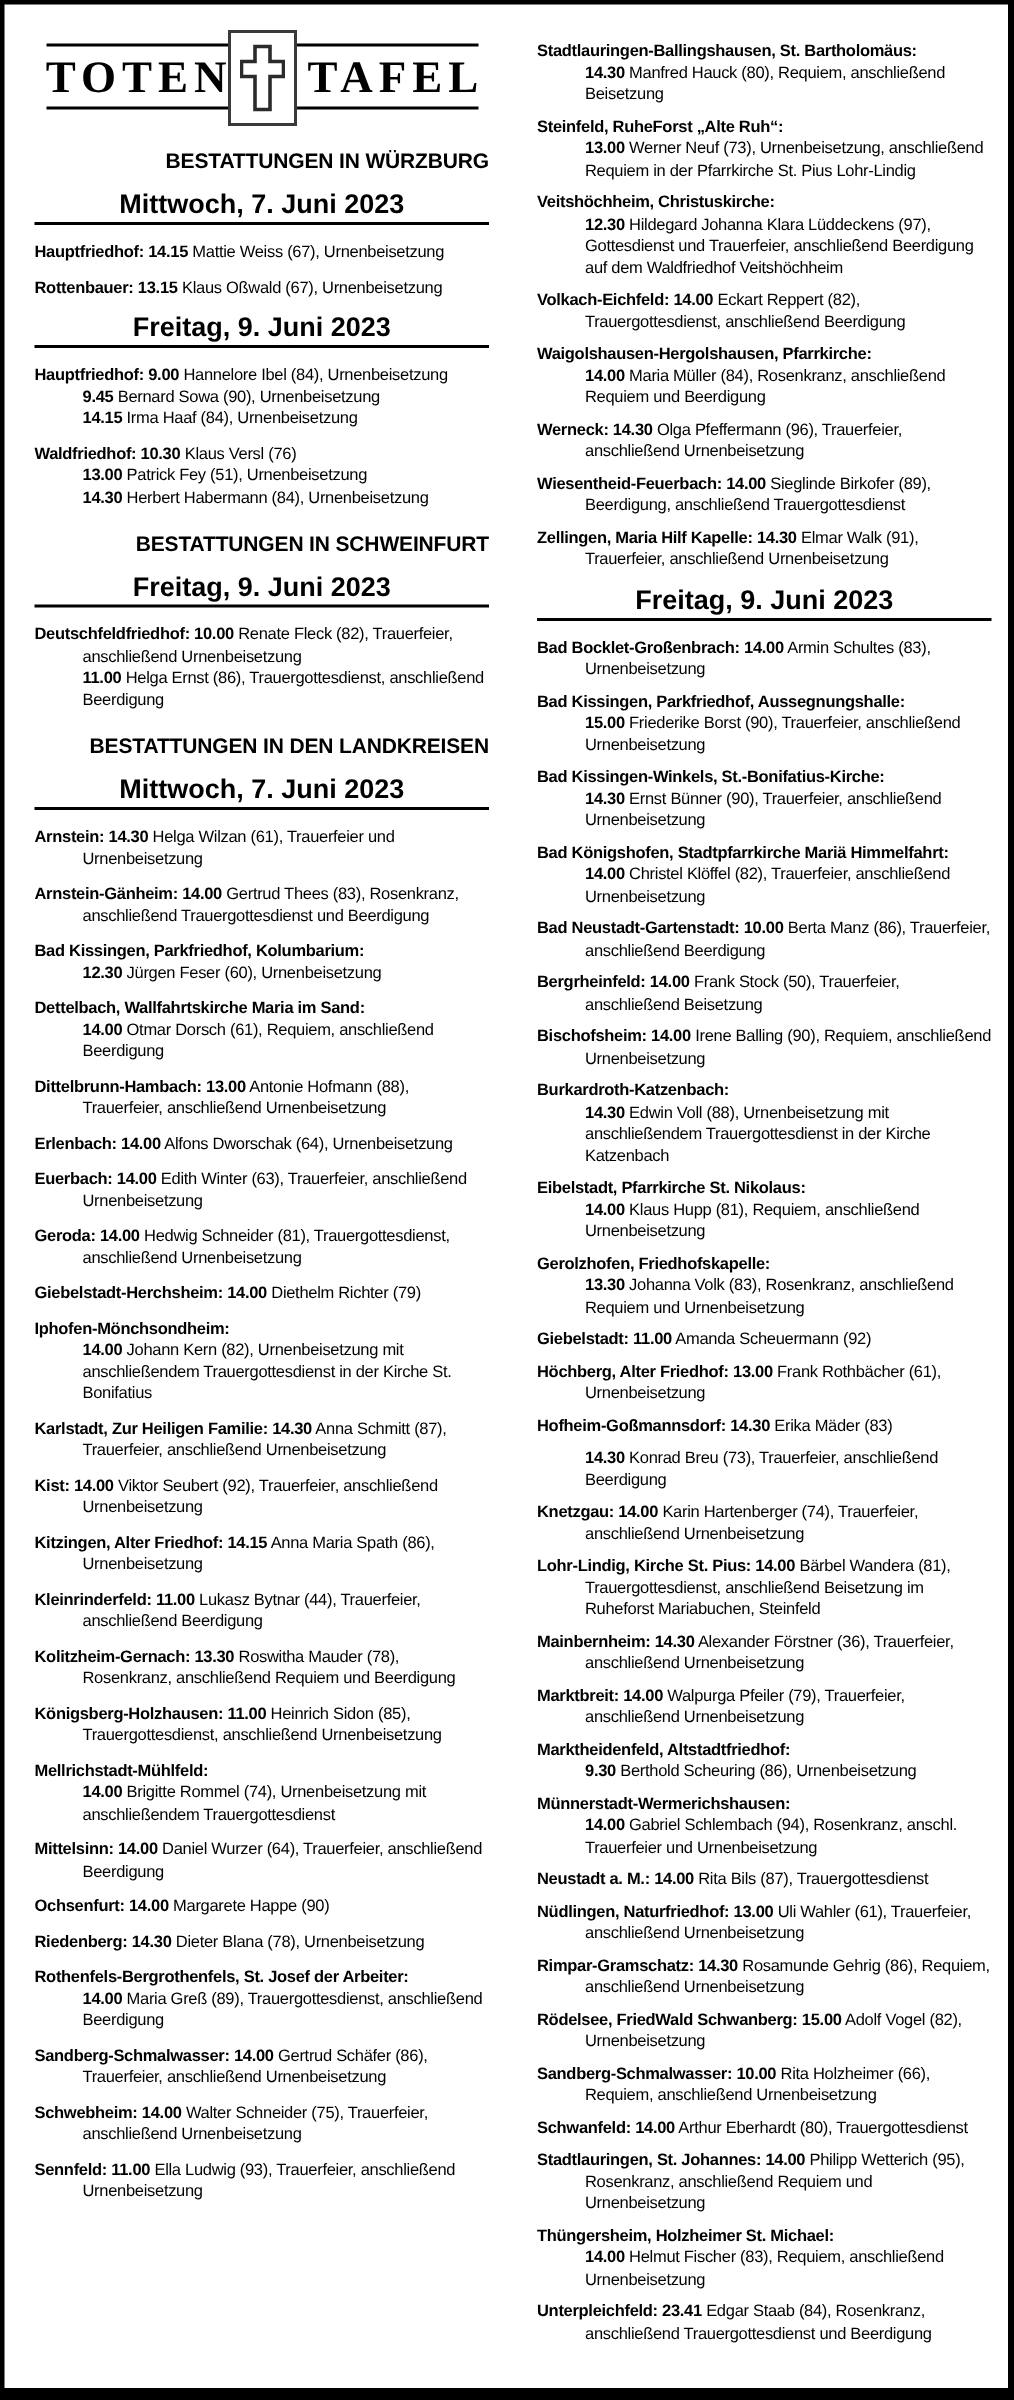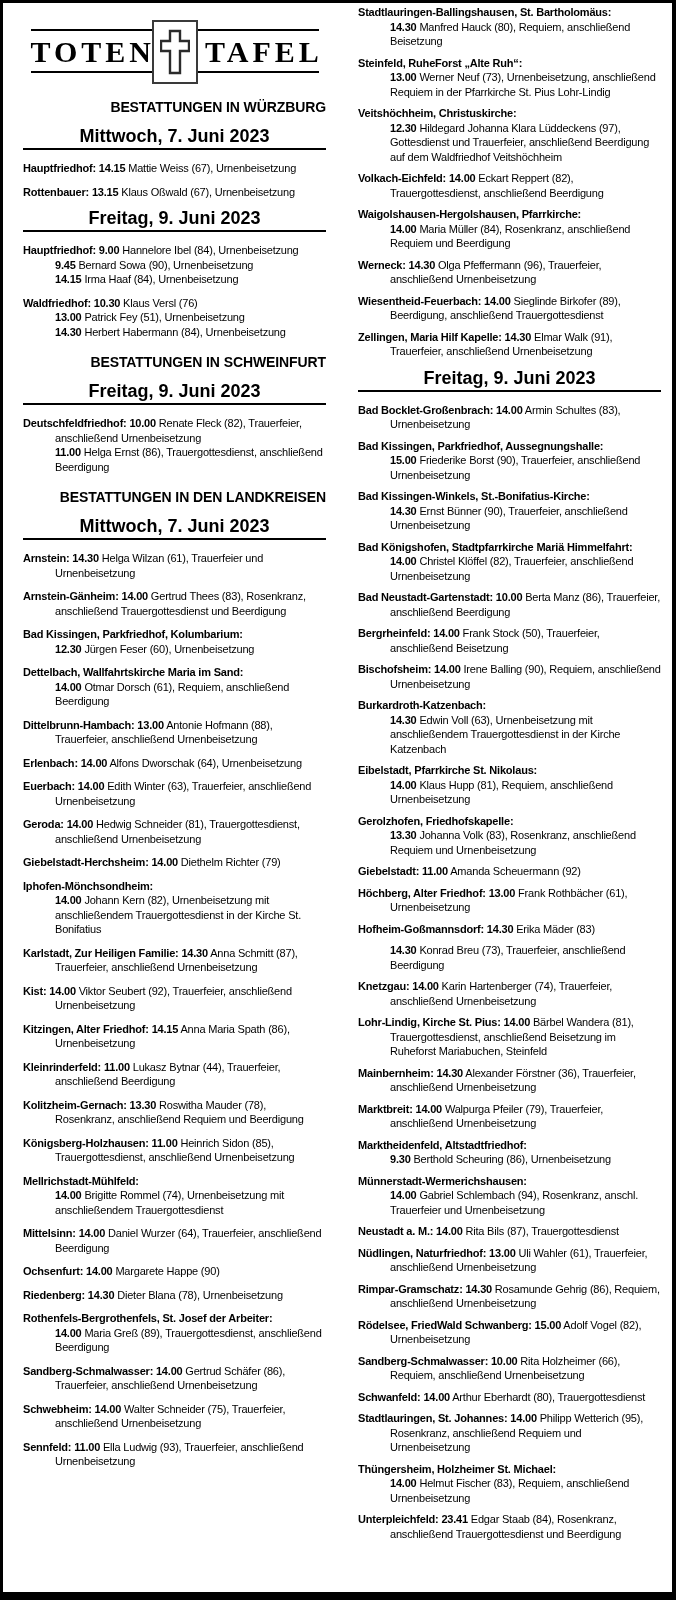--- a/index.html
+++ b/index.html
@@ -5,21 +5,21 @@
   html,body { margin:0; padding:0; background:#fff; }
   .page {
     width:676px; height:1600px; box-sizing:border-box;
     background:#ffffff; color:#000;
     border:3px solid #000; border-right-width:4px; border-bottom-width:8px;
     overflow:hidden;
     font-family:"Liberation Sans", sans-serif;
   }
   .columns { display:flex; padding:0 12px 0 20px; gap:32px; }
   .col { width:303px; flex:0 0 303px; }
-  .col-right { padding-top:2px; }
+  .col-right { padding-top:24px; }
 
   
   .logo { width:288px; margin:17px auto 0; position:relative; height:64px; }
   .logo-strip {
     position:absolute; top:9px; left:0; right:0; height:44px; box-sizing:border-box;
     border-top:2px solid #000; border-bottom:2px solid #000;
     display:flex; align-items:center;
   }
   .logo-word {
     flex:1 1 0; text-align:center;
@@ -245,21 +245,21 @@
           <p class="fl"><b>Bad Neustadt-Gartenstadt: 10.00</b><span> Berta Manz (86), Trauerfeier, anschließend Beerdigung</span></p>
         </div>
         <div class="entry">
           <p class="fl"><b>Bergrheinfeld: 14.00</b><span> Frank Stock (50), Trauerfeier, anschließend Beisetzung</span></p>
         </div>
         <div class="entry">
           <p class="fl"><b>Bischofsheim: 14.00</b><span> Irene Balling (90), Requiem, anschließend Urnenbeisetzung</span></p>
         </div>
         <div class="entry">
           <p class="fl"><b>Burkardroth-Katzenbach:</b></p>
-          <p class="sl"><b>14.30</b><span> Edwin Voll (63), Urnenbeisetzung mit anschließendem Trauergottesdienst in der Kirche Katzenbach</span></p>
+          <p class="sl"><b>14.30</b><span> Edwin Voll (88), Urnenbeisetzung mit anschließendem Trauergottesdienst in der Kirche Katzenbach</span></p>
         </div>
         <div class="entry">
           <p class="fl"><b>Eibelstadt, Pfarrkirche St. Nikolaus:</b></p>
           <p class="sl"><b>14.00</b><span> Klaus Hupp (81), Requiem, anschließend Urnenbeisetzung</span></p>
         </div>
         <div class="entry">
           <p class="fl"><b>Gerolzhofen, Friedhofskapelle:</b></p>
           <p class="sl"><b>13.30</b><span> Johanna Volk (83), Rosenkranz, anschließend Requiem und Urnenbeisetzung</span></p>
         </div>
         <div class="entry">

